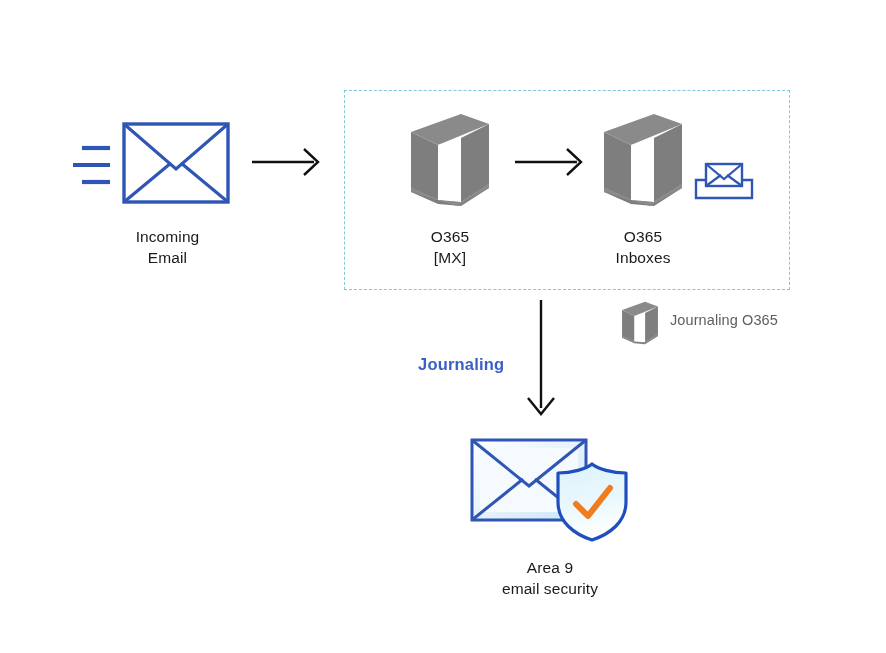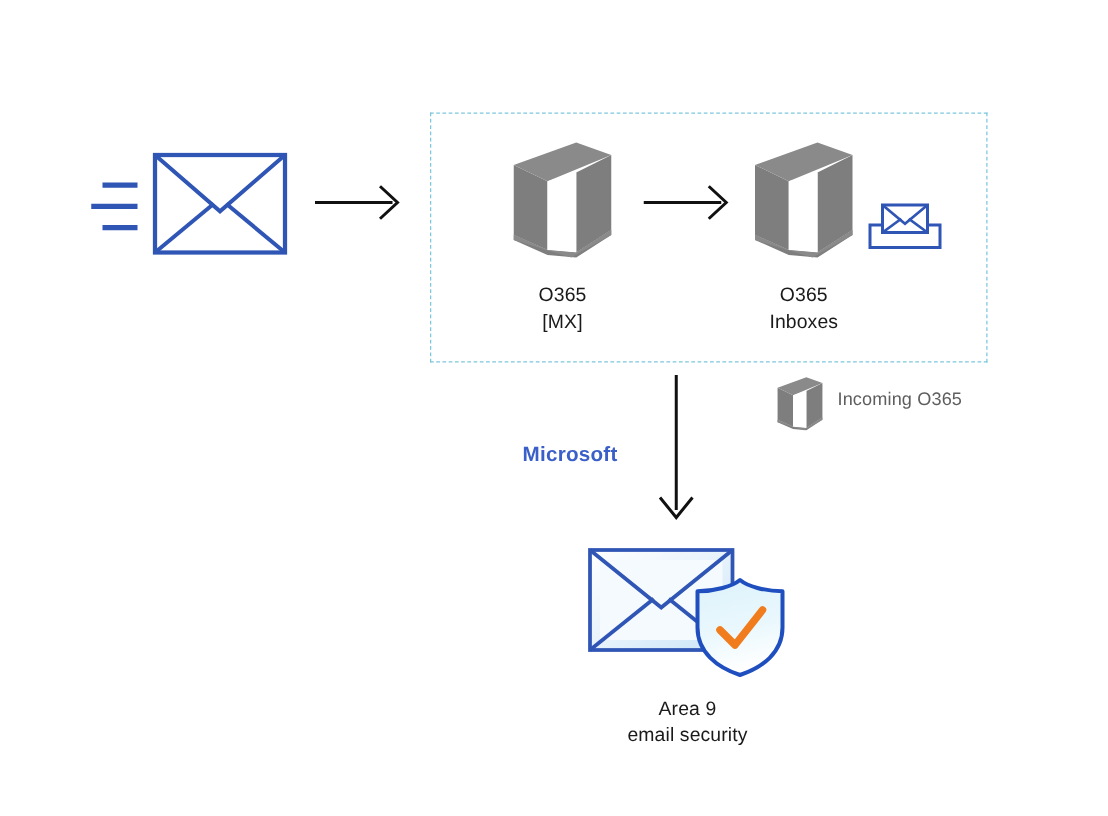--- a/index.html
+++ b/index.html
@@ -72,20 +72,22 @@
       <line x1="12" y1="64" x2="40" y2="64" stroke="#2f55b5" stroke-width="4.2" stroke-linecap="butt"></line>
 
       <rect x="54" y="6" width="104" height="78" fill="#ffffff" stroke="#2f55b5" stroke-width="3.4"></rect>
 
       <path d="M54 6 L106 51 L158 6" fill="none" stroke="#2f55b5" stroke-width="3.2"></path>
       <path d="M54 84 L101 45" fill="none" stroke="#2f55b5" stroke-width="3.2"></path>
       <path d="M158 84 L111 45" fill="none" stroke="#2f55b5" stroke-width="3.2"></path>
     </svg>
   </div>
 
+  <div class="node-label" style="left:105px; top:226px; width:125px;">Incoming
+Email</div>
 
   <div class="abs" style="left:252px; top:142px; width:78px; height:40px;">
     <svg width="78" height="40" viewBox="0 0 78 40">
       <line x1="0" y1="20" x2="62" y2="20" stroke="#111111" stroke-width="2.4"></line>
       <path d="M52 7 L66 20 L52 33" fill="none" stroke="#111111" stroke-width="2.4" stroke-linecap="butt" stroke-linejoin="miter"></path>
     </svg>
   </div>
 
   <div class="abs" style="left:405px; top:110px; width:90px; height:100px;">
     <svg width="90" height="100" viewBox="0 0 90 100">
@@ -142,24 +144,24 @@
 
   <div class="abs" style="left:618px; top:300px; width:180px; height:46px;">
     <svg width="44" height="46" viewBox="0 0 90 100" style="position:absolute; left:0; top:0; width:44px; height:46px;">
       <path d="M6 22 L6 78 L33 90 L33 35 Z" fill="#7e7e7e"></path>
       <path d="M6 22 L56 4 L84 14 L33 35 Z" fill="#8a8a8a"></path>
       <path d="M84 14 L84 74 L56 92 L56 28 Z" fill="#7e7e7e"></path>
       <path d="M6 78 L33 90 L56 92 L84 74 L84 78 L56 96 L33 94 L6 82 Z" fill="#7e7e7e"></path>
       <path d="M33 35 L56 28 L56 92 L33 90 Z" fill="#ffffff"></path>
       <path d="M6 78 L33 90 L56 92 L84 74 L84 78 L52 96 L6 82 Z" fill="#8a8a8a"></path>
     </svg>
-    <span class="legend-label" style="left:52px; top:12px;">Incoming O365</span>
-  </div>
-
-  <div class="journaling-label" style="left:418px; top:355px;">Microsoft</div>
+    <span class="legend-label" style="left:52px; top:12px;">Journaling O365</span>
+  </div>
+
+  <div class="journaling-label" style="left:418px; top:355px;">Journaling</div>
 
   <div class="abs" style="left:518px; top:300px; width:46px; height:120px;">
     <svg width="46" height="120" viewBox="0 0 46 120">
       <line x1="23" y1="0" x2="23" y2="108" stroke="#111111" stroke-width="2.4"></line>
       <path d="M10 98 L23 114 L36 98" fill="none" stroke="#111111" stroke-width="2.4" stroke-linecap="butt" stroke-linejoin="miter"></path>
     </svg>
   </div>
 
   <div class="abs" style="left:468px; top:432px; width:168px; height:112px;">
     <svg width="168" height="112" viewBox="0 0 168 112">

